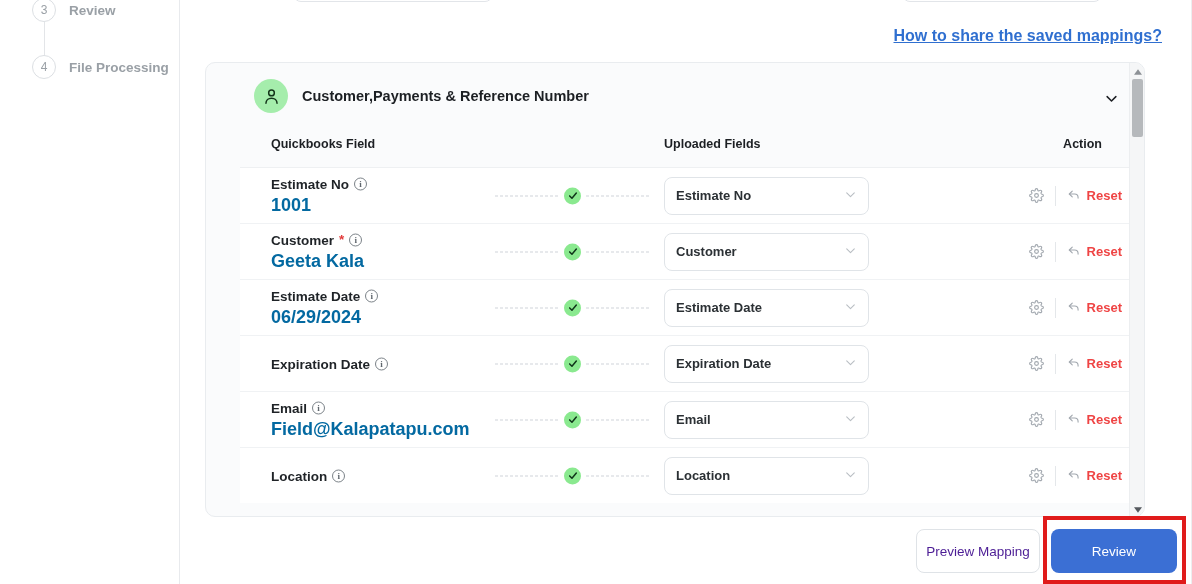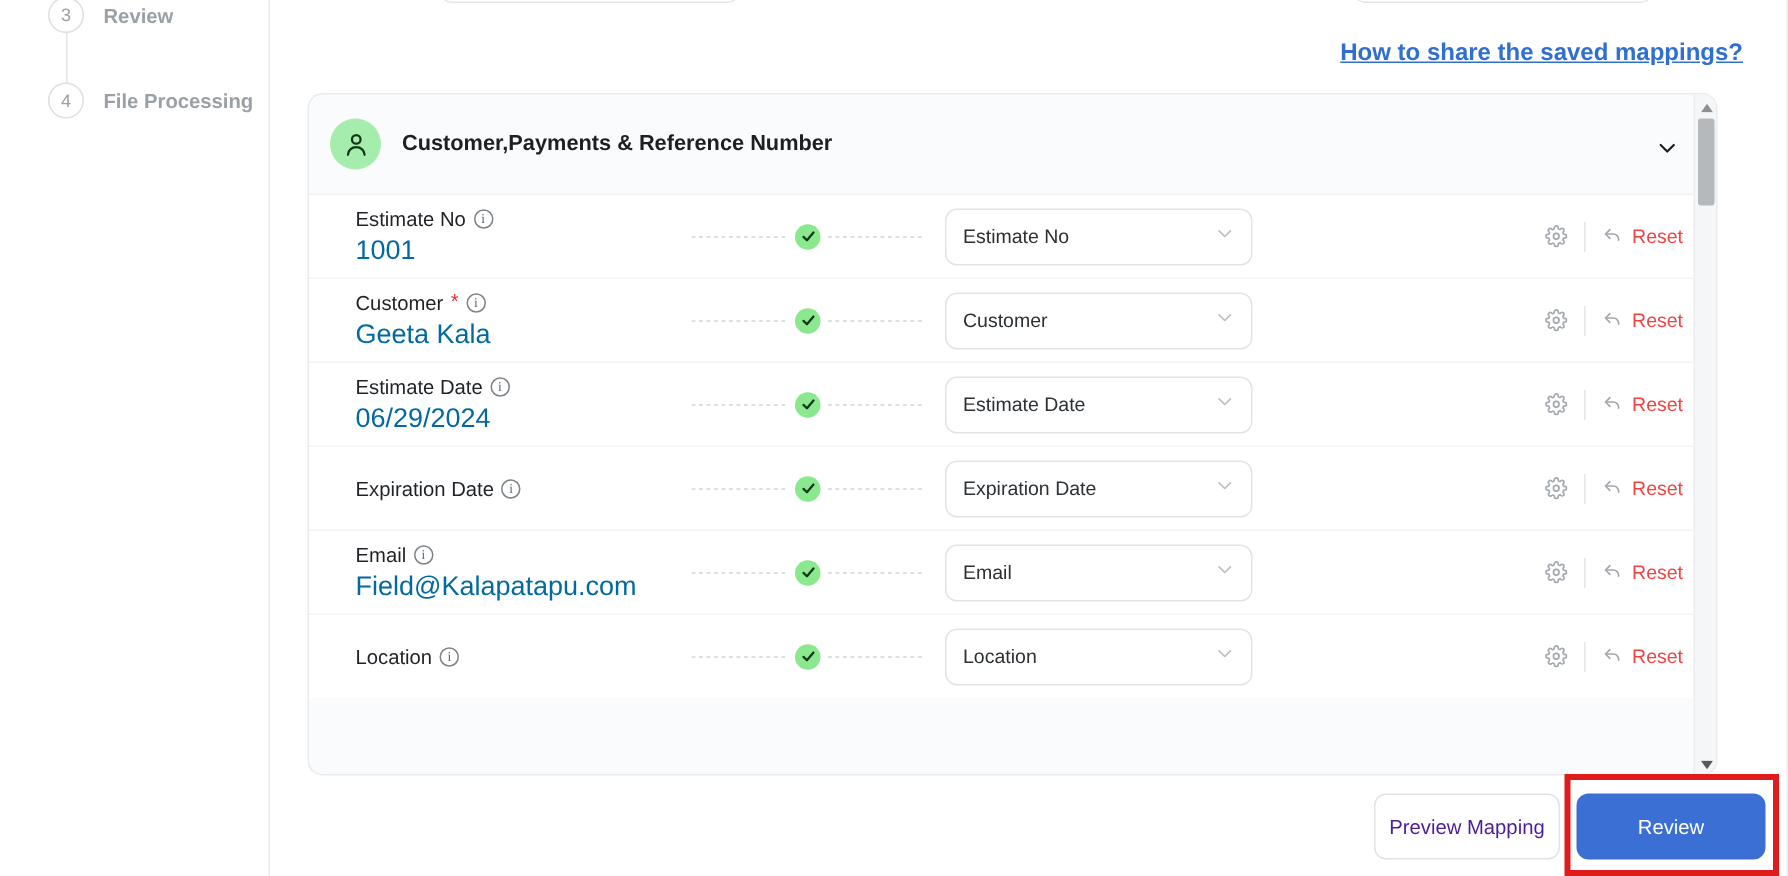--- a/index.html
+++ b/index.html
@@ -39,20 +39,21 @@
     position: absolute; right: 30px; top: 27px;
     font-size: 16px; color: #2f6fd0; text-decoration: underline;
     cursor: pointer; white-space: nowrap; font-weight: bold;
   }
 
   
   .card {
     position: absolute; left: 205px; top: 62px; width: 940px; height: 455px;
     background: #fafbfc; border: 1px solid #e9ecef; border-radius: 10px;
     overflow: hidden;
+    padding-left: 34px;
   }
   .card-header {
     height: 66px; display: flex; align-items: center; padding: 0 0 0 14px;
     position: relative;
   }
   .avatar-icon {
     width: 34px; height: 34px; border-radius: 50%; background: #a5edac;
     display: flex; align-items: center; justify-content: center; flex: 0 0 auto;
   }
   .card-title {
@@ -72,21 +73,21 @@
   }
   .col-qb   { left: 31px; }
   .col-up   { left: 424px; }
   .col-act  { right: 42px; }
 
   
   .rows { position: relative; }
   .map-row {
     position: relative; height: 56px; background: #ffffff;
     border-top: 1px solid #f0f2f4;
-    display: flex; align-items: center;
+    display: flex; align-items: center; font-weight: bold;
   }
   .map-row:first-child { border-top: 1px solid #eef0f2; }
 
   .qb-cell { position: absolute; left: 31px; top: 50%; transform: translateY(-50%); }
   .qb-label-line { display: flex; align-items: center; gap: 5px; }
   .qb-label { font-size: 13.5px; color: #1f2327; }
   .req-star { color: #e23b3b; font-size: 13.5px; line-height: 1; }
   .qb-sample { font-size: 18px; color: #0369a1; margin-top: 3px; }
 
   .info-icon {
@@ -206,20 +207,25 @@
         </svg>
       </div>
       <div class="card-title">Customer,Payments &amp; Reference Number</div>
       <div class="collapse-toggle">
         <svg width="15" height="15" viewBox="0 0 24 24" fill="none" stroke="#1c1f23" stroke-width="2.4" stroke-linecap="round" stroke-linejoin="round">
           <polyline points="5 9 12 16 19 9"></polyline>
         </svg>
       </div>
     </div>
 
+    <div class="col-head-row">
+      <div class="col-head col-qb">Quickbooks Field</div>
+      <div class="col-head col-up">Uploaded Fields</div>
+      <div class="col-head col-act">Action</div>
+    </div>
 
     <div class="rows" id="rows-container">
         <div class="map-row">
           <div class="qb-cell">
             <div class="qb-label-line">
               <span class="qb-label">Estimate No</span>
               <span class="info-icon">i</span>
             </div>
             <div class="qb-sample">1001</div>
           </div>

